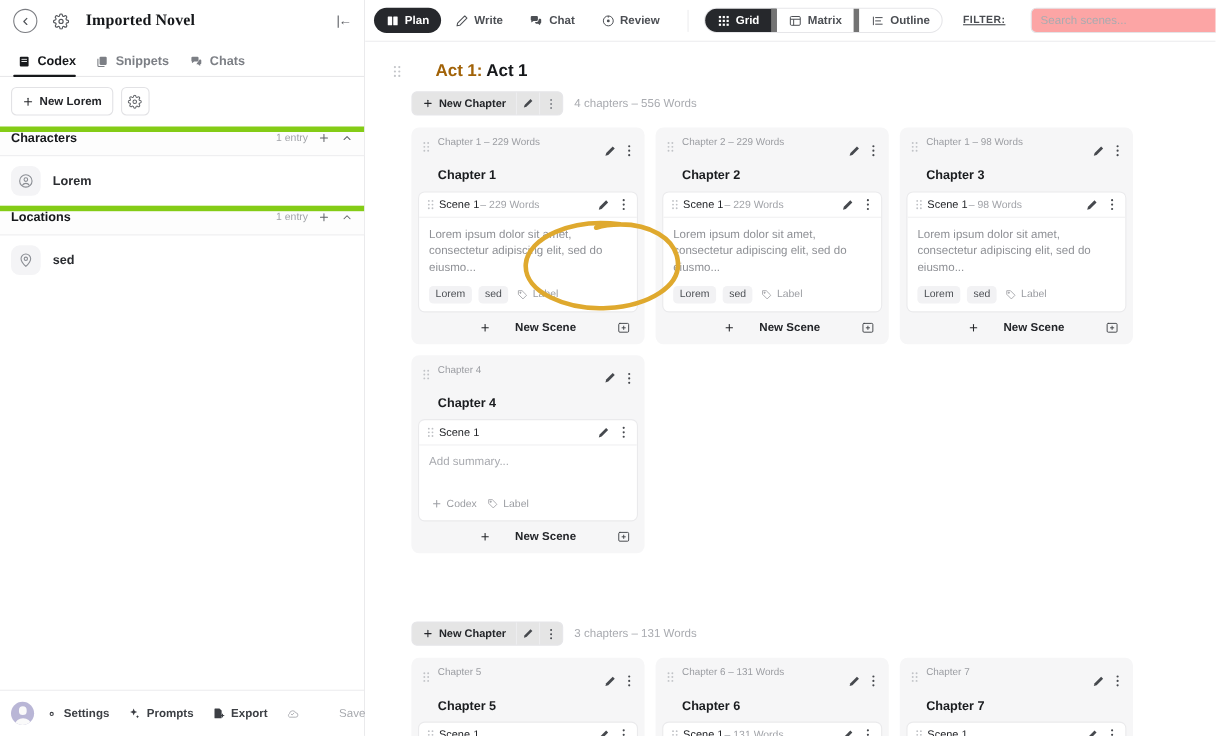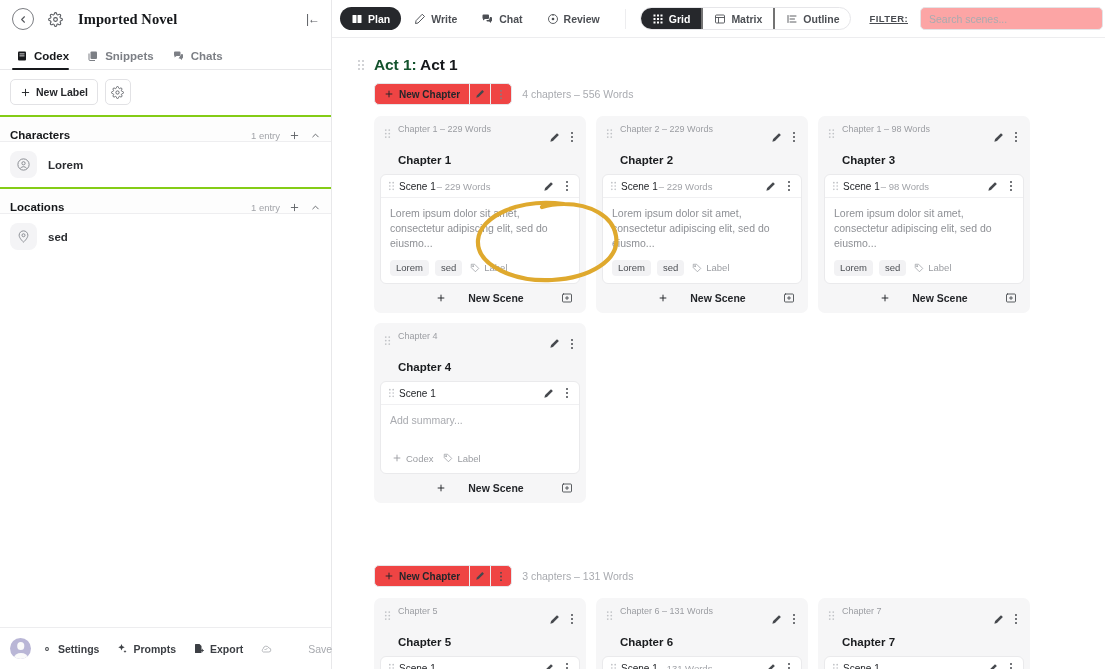--- a/index.html
+++ b/index.html
@@ -80,22 +80,22 @@
     font-size: 10.5px; font-weight: 700; color: #24262a; background: #fff;
     white-space: nowrap;
   }
   .gear-btn {
     width: 26px; height: 26px; border: 1px solid #e2e2e5; border-radius: 5px;
     display: flex; align-items: center; justify-content: center; color: #5e6166;
     background: #fff;
   }
 
   .codex-section-head {
-    height: 27px; display: flex; align-items: flex-end;
-    padding: 0 10px; border-top: 2px solid #84cc16; border-bottom: 1px solid #eeeef0;
+    height: 27px; display: flex; align-items: flex-start;
+    padding: 0 10px; border-top: 5px solid #84cc16; border-bottom: 1px solid #eeeef0;
     background: #fdfdfd;
   }
   .codex-section-head .nm { font-size: 11.5px; font-weight: 700; color: #16181b; }
   .codex-section-head .cnt { margin-left: auto; font-size: 9.5px; color: #a2a4a9; }
   .codex-section-head .pl { margin-left: 9px; color: #5e6166; display: flex; }
   .codex-section-head .cv { margin-left: 10px; color: #5e6166; display: flex; }
 
   .codex-entry {
     display: flex; align-items: center; gap: 11px;
     padding: 9px 10px; 
@@ -142,27 +142,27 @@
   .seg-outline {
     border: 1px solid #e6e6e9; border-radius: 14px; overflow: hidden;
     display: flex; align-items: center; height: 23px;
   }
   .seg-item {
     display: flex; align-items: center; gap: 5px; height: 23px;
     padding: 0 11px; font-size: 10.5px; font-weight: 700; color: #4c4f54;
     white-space: nowrap;
   }
   .seg-item.active { background: #26282c; color: #fff; border-radius: 13px; }
-  .seg-outline .seg-item { border-right: 2px solid #737373; }
+  .seg-outline .seg-item { border-right: 5px solid #737373; }
   .seg-outline .seg-item:last-child { border-right: none; }
   .seg-outline .seg-item.active { border-radius: 0; }
   .pills-plain { display: flex; align-items: center; gap: 2px; }
   .pills-plain .seg-item { border-radius: 13px; }
   .divider-v { width: 1px; height: 20px; background: #ededef; margin: 0 10px; }
-  .filter-lbl { font-size: 9.5px; font-weight: 700; color: #494c51; letter-spacing: .4px; margin-right: 8px; text-decoration: underline; }
+  .filter-lbl { font-size: 9.5px; font-weight: 700; color: #494c51; letter-spacing: .4px; margin-right: 19px; text-decoration: underline; }
   .scene-search {
     width: 183px; height: 23px; border: 1px solid #e4e4e7; border-radius: 5px;
     display: flex; align-items: center; padding: 0 8px; background: #fca5a5;
   }
   .scene-search input {
     border: none; outline: none; width: 100%; background: transparent;
     font-family: "Liberation Sans", sans-serif; font-size: 10.5px; color: #1f2124;
   }
   .scene-search input::placeholder { color: #a9abb0; }
   .view-btn {
@@ -175,25 +175,25 @@
 
   .act { margin-bottom: 6px; }
   .act-head { display: flex; align-items: center; gap: 9px; padding-left: 4px; }
   .grip {
     width: 9px; color: #c3c5c9; display: flex; flex: none;
     align-items: center; justify-content: center;
   }
   .act-title {
     font-size: 15.5px; font-weight: 700; color: #16181b; letter-spacing: -.1px;
   }
-  .act-title .lead { color: #14532d; }
+  .act-title .lead { color: #a16207; margin-left: 22px; }
   .act-toolbar { display: flex; align-items: center; gap: 10px; margin: 9px 0 11px 22px; }
   .nc-group {
     display: flex; align-items: center; height: 22px;
-    border: 1px solid #e6e6e9; border-radius: 5px; overflow: hidden; background: #ef4444;
+    border: 1px solid #e6e6e9; border-radius: 5px; overflow: hidden; background: #e5e5e5;
   }
   .nc-btn {
     display: flex; align-items: center; gap: 5px; padding: 0 9px; height: 22px;
     font-size: 10px; font-weight: 700; color: #24262a;
   }
   .nc-ic {
     width: 21px; height: 22px; display: flex; align-items: center; justify-content: center;
     border-left: 1px solid #ededef; color: #45484d;
   }
   .act-meta { font-size: 10.5px; color: #a9abb0; }
@@ -314,21 +314,21 @@
         <span>Chats</span>
       </div>
     </div>
 
     <div class="search-row">
       <div class="new-entry-btn">
         <svg width="11" height="11" viewBox="0 0 24 24" fill="none" stroke="currentColor" stroke-width="2.1" stroke-linecap="round">
             <line x1="12" y1="5" x2="12" y2="19"></line>
             <line x1="5" y1="12" x2="19" y2="12"></line>
           </svg>
-        <span>New Label</span>
+        <span>New Lorem</span>
       </div>
       <div class="gear-btn">
         <svg width="13" height="13" viewBox="0 0 24 24" fill="none" stroke="currentColor" stroke-width="1.7">
             <circle cx="12" cy="12" r="3"></circle>
             <path d="M19.4 15a1.65 1.65 0 0 0 .33 1.82l.06.06a2 2 0 1 1-2.83 2.83l-.06-.06a1.65 1.65 0 0 0-1.82-.33 1.65 1.65 0 0 0-1 1.51V21a2 2 0 1 1-4 0v-.09A1.65 1.65 0 0 0 9 19.4a1.65 1.65 0 0 0-1.82.33l-.06.06a2 2 0 1 1-2.83-2.83l.06-.06a1.65 1.65 0 0 0 .33-1.82 1.65 1.65 0 0 0-1.51-1H3a2 2 0 1 1 0-4h.09A1.65 1.65 0 0 0 4.6 9a1.65 1.65 0 0 0-.33-1.82l-.06-.06a2 2 0 1 1 2.83-2.83l.06.06A1.65 1.65 0 0 0 9 4.6a1.65 1.65 0 0 0 1-1.51V3a2 2 0 1 1 4 0v.09a1.65 1.65 0 0 0 1 1.51 1.65 1.65 0 0 0 1.82-.33l.06-.06a2 2 0 1 1 2.83 2.83l-.06.06A1.65 1.65 0 0 0 19.4 9c.14.63.69 1.09 1.51 1.09H21a2 2 0 1 1 0 4h-.09a1.65 1.65 0 0 0-1.51 1z"></path>
           </svg>
       </div>
     </div>
 
     <div class="codex-section-head">

